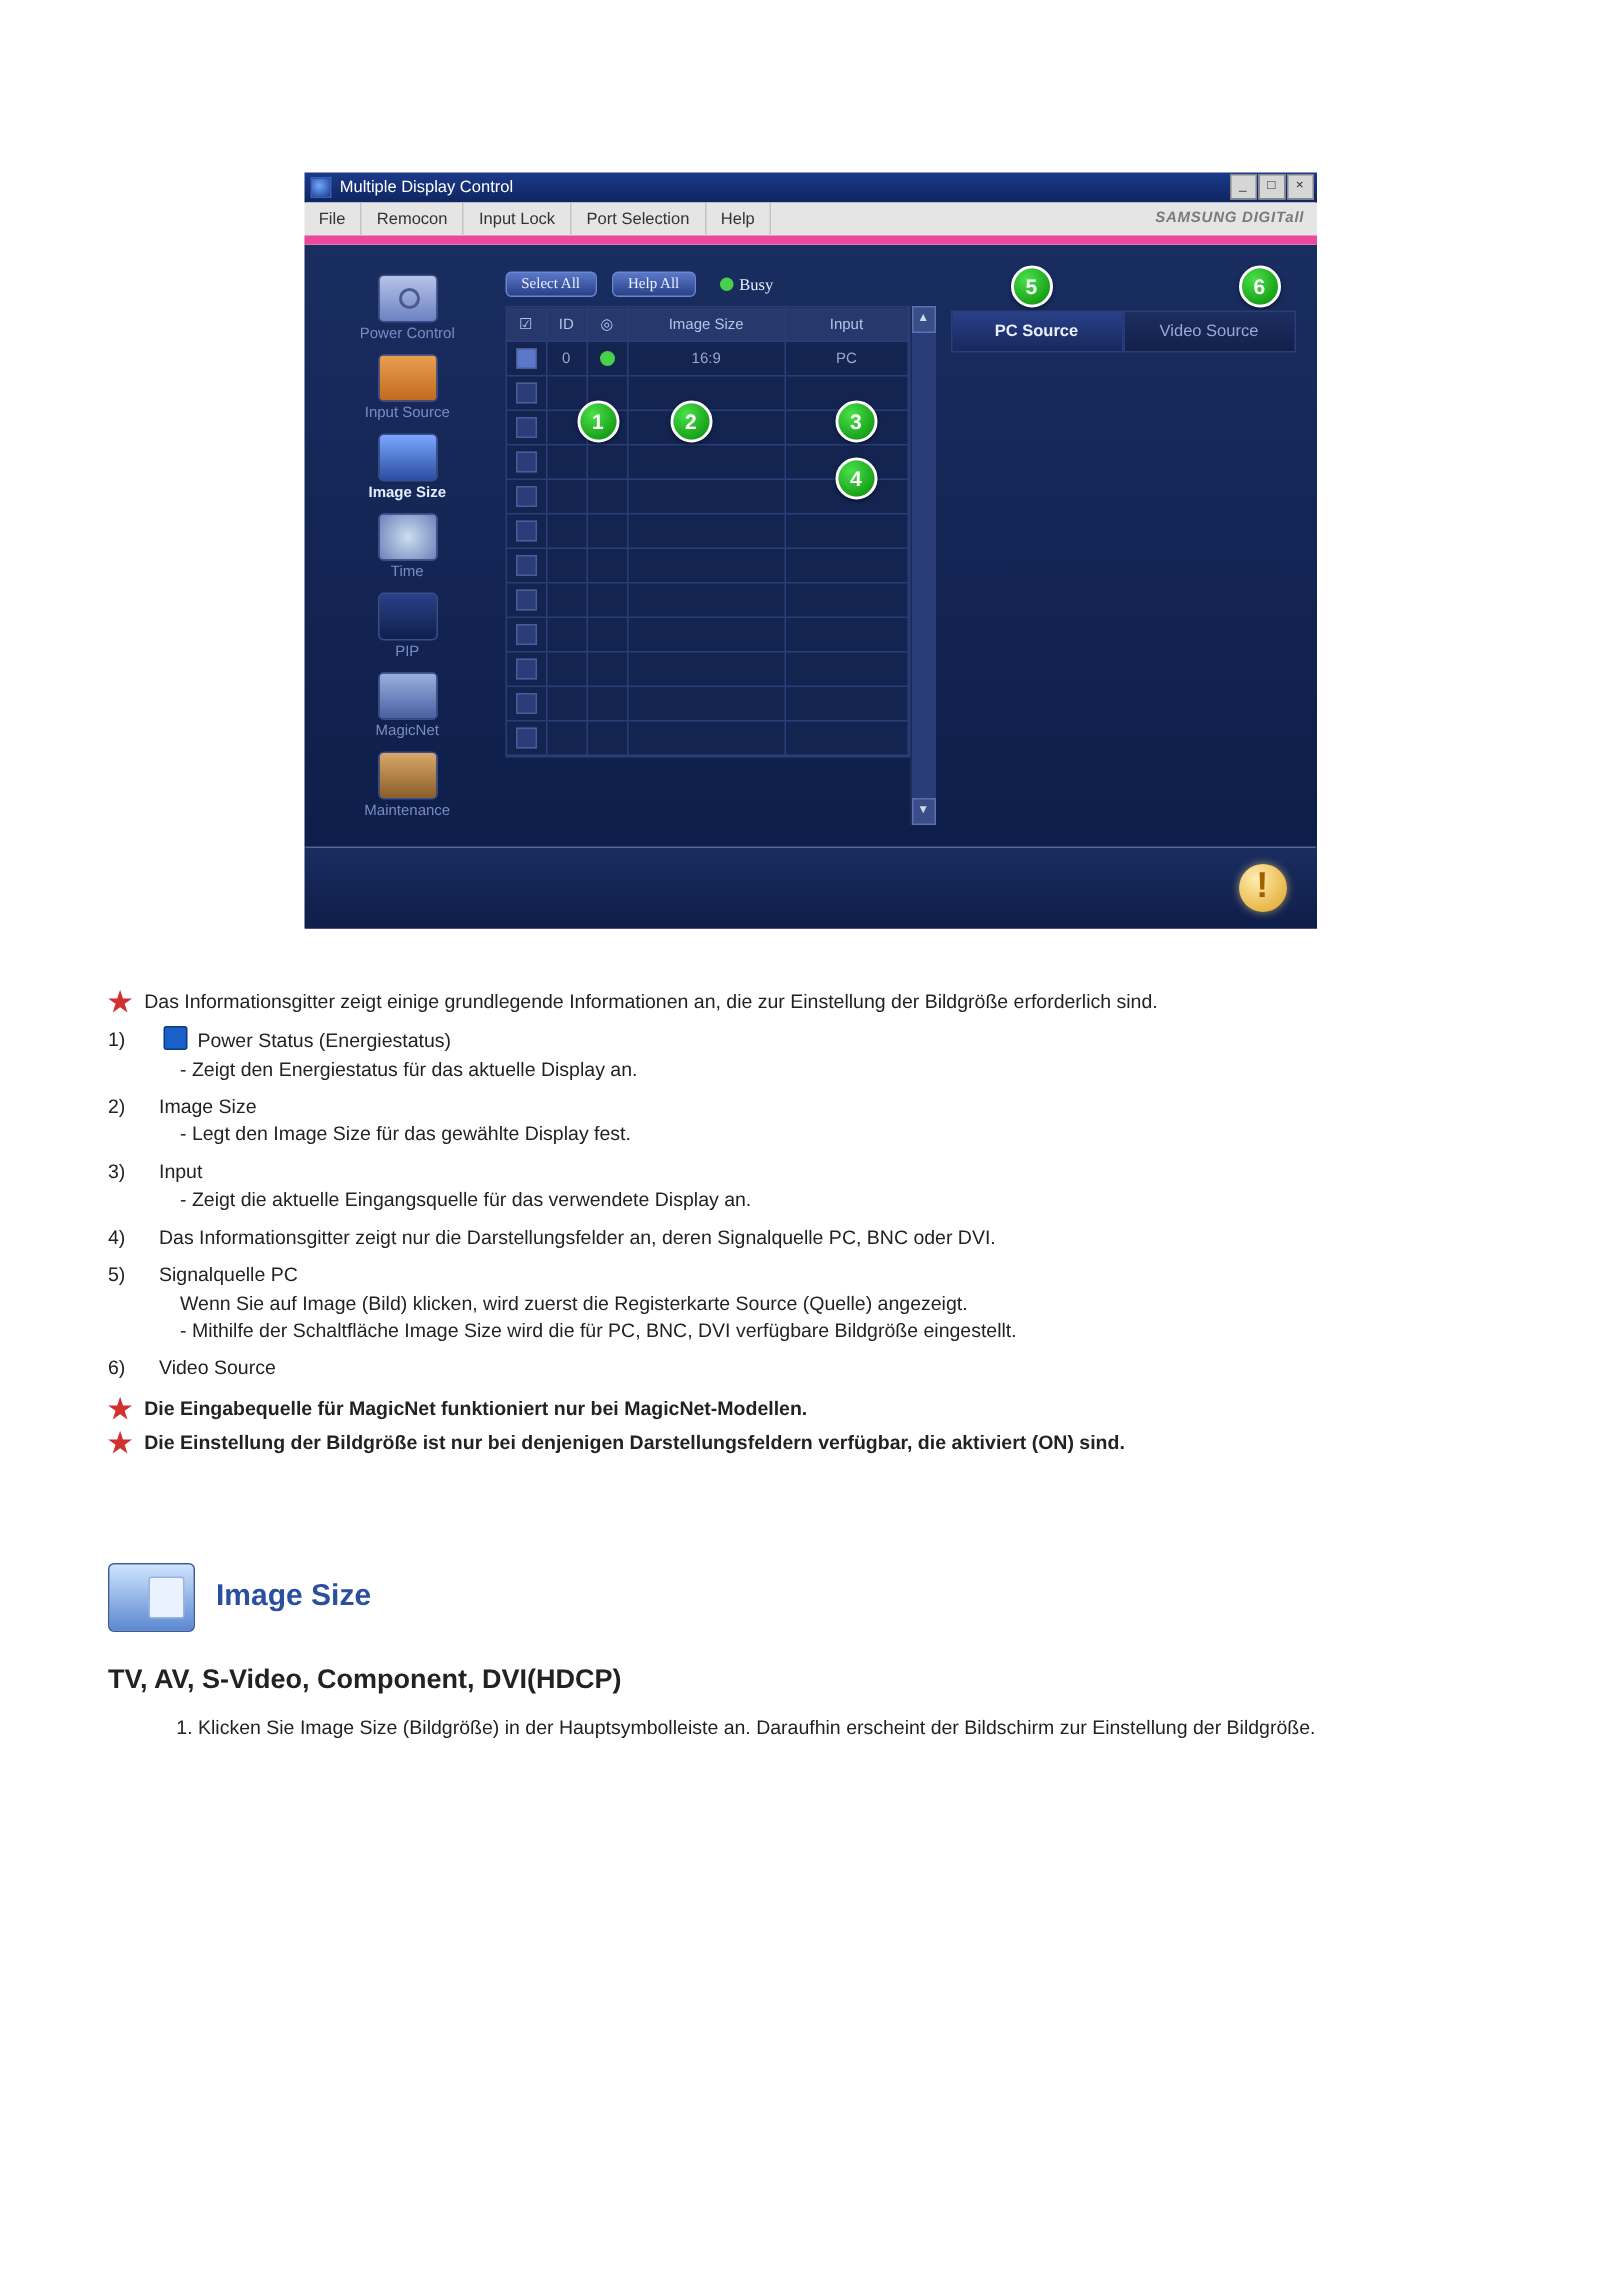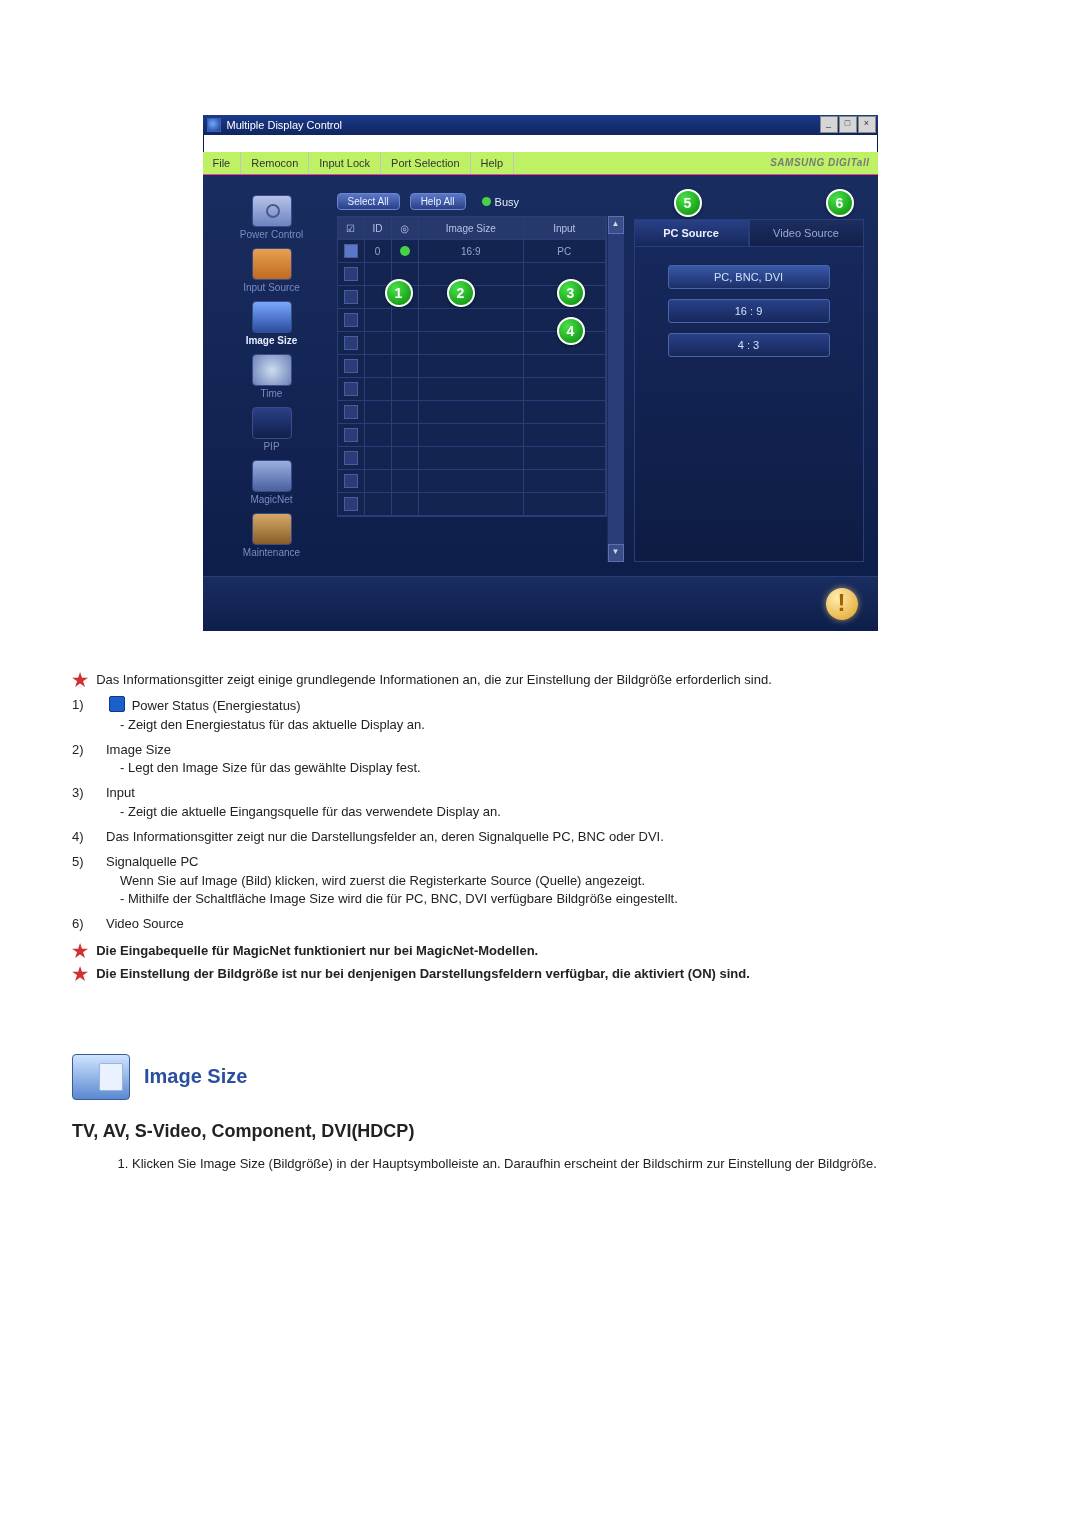--- a/index.html
+++ b/index.html
@@ -36,24 +36,23 @@
   }
   .win-buttons{
     position:absolute;right:2px;top:1px;
     display:flex;gap:1px;
   }
   .win-btn{
     width:16px;height:15px;background:#d6d6d6;border:1px solid #888;
     font-size:9px;text-align:center;line-height:13px;color:#333;font-family:sans-serif;
   }
   .menubar{
-    height:22px;background:#bef264;border-bottom:1px solid #ec4899;
+    height:22px;background:#e5e5e5;border-bottom:6px solid #ec4899;
     display:flex;align-items:center;font-size:11px;color:#333;
     position:relative;
-    margin-top:17px;
   }
   .menubar span.mitem{padding:0 10px;border-right:1px solid #c4c4c4;line-height:22px}
   .brand{
     position:absolute;right:8px;top:0;line-height:22px;
     font-size:10px;font-style:italic;color:#7a7a7a;font-weight:bold;letter-spacing:0.5px;
   }
   .workspace{
     background:linear-gradient(#1a2d60,#0e1e4a);
     display:flex;
     padding:18px 14px 14px 14px;
@@ -79,21 +78,21 @@
   .nav-ico.image{background:linear-gradient(#7aa8ff,#2a4da0)}
   .nav-ico.time{background:radial-gradient(circle,#cde,#6a80b8)}
   .nav-ico.pip{background:linear-gradient(#2a4088,#10204a)}
   .nav-ico.settings{background:linear-gradient(#9ab0e0,#4a60a0)}
   .nav-ico.maint{background:linear-gradient(#d6a868,#8a5e28)}
   
   .center{
     flex:1;display:flex;flex-direction:column;
   }
   .ctrlrow{
-    display:flex;align-items:center;gap:10px;margin-bottom:6px;
+    display:flex;align-items:center;gap:10px;margin-bottom:6px;font-family:Liberation Serif, serif;
   }
   .pill{
     background:linear-gradient(#5a78c8,#2a4088);
     color:#e8efff;font-size:10px;padding:2px 10px;border-radius:4px;
     border:1px solid #6a86d0;
   }
   .busy{
     display:flex;align-items:center;color:#e6edff;font-size:11px;gap:4px;margin-left:6px;
   }
   .busy-dot{width:9px;height:9px;border-radius:50%;background:#48d048}
@@ -383,25 +382,20 @@
       </div>
 
       <div class="right center-rel">
         <div class="callout" style="left:40px;top:-4px">5</div>
         <div class="callout" style="left:192px;top:-4px">6</div>
         <div style="height:22px"></div>
         <div class="tabs">
           <div class="tab active">PC Source</div>
           <div class="tab">Video Source</div>
         </div>
-        <div class="rightbody">
-          <div class="wide-btn" style="background:linear-gradient(#3858a8,#1c3068)">PC, BNC, DVI</div>
-          <div class="wide-btn">16 : 9</div>
-          <div class="wide-btn">4 : 3</div>
-        </div>
       </div>
     </div>
 
     <div class="footer">
       <div class="infoicon">!</div>
     </div>
   </div>
 
   <div class="notes">
     <div class="star-row">

